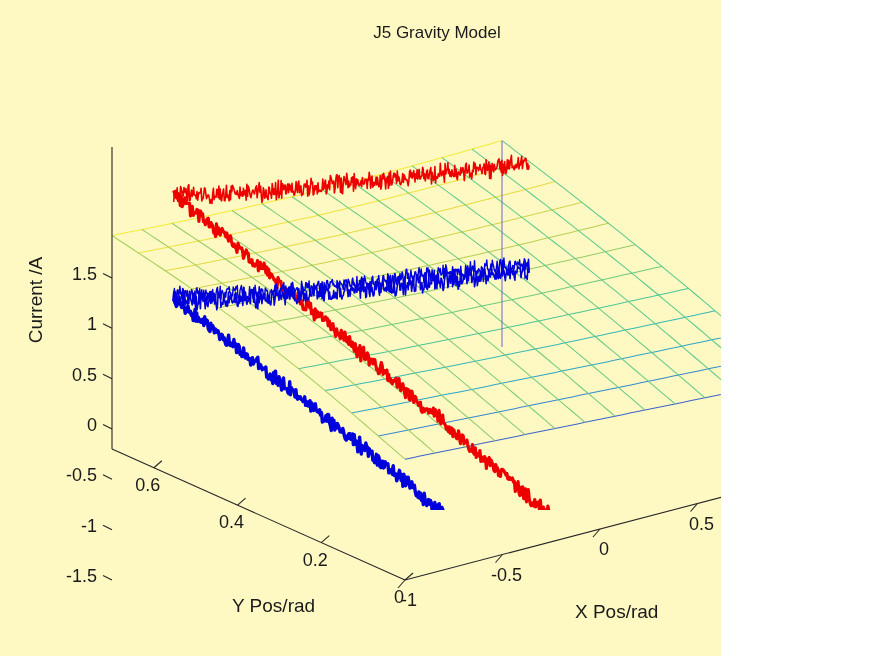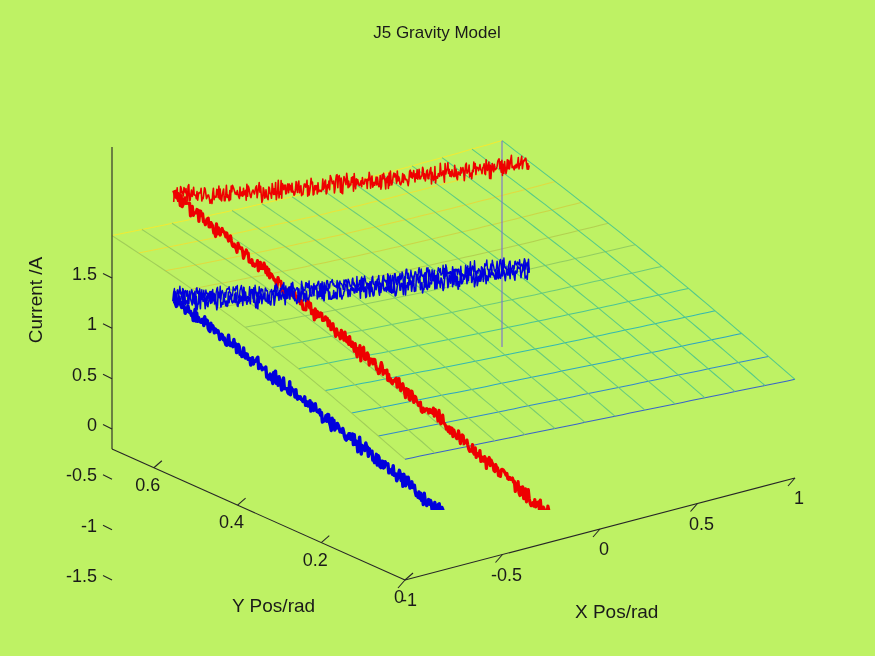--- a/index.html
+++ b/index.html
@@ -1,23 +1,23 @@
 <!DOCTYPE html>
 <html><head>
 <meta charset="utf-8">
 <style>
   html, body {
     margin: 0; padding: 0;
     background: #ffffff;
   }
   #root {
     position: relative;
-    width: 875px;
+    width: 721px;
     height: 656px;
-    background: #bef264;
+    background: #fef9c3;
     font-family: "Liberation Sans", sans-serif;
     overflow: hidden;
   }
   #figure-svg {
     position: absolute;
     left: 0; top: 0;
     width: 875px;
     height: 656px;
   }
   .ax-title {

